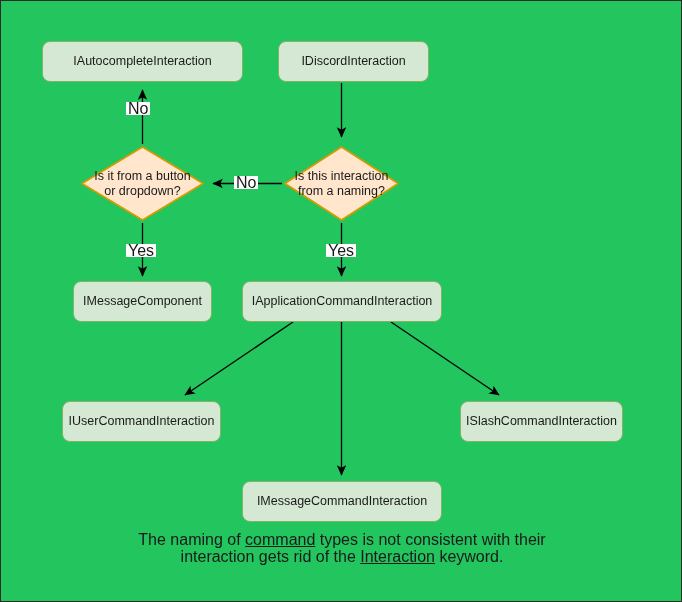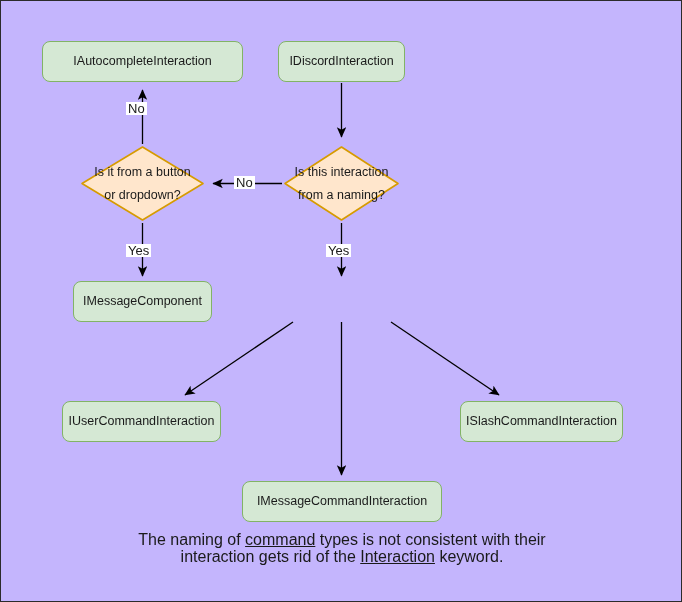--- a/index.html
+++ b/index.html
@@ -7,21 +7,21 @@
     padding: 0;
     background: #ffffff;
   }
   body {
     font-family: "Liberation Sans", sans-serif;
   }
   #canvas {
     position: relative;
     width: 682px;
     height: 602px;
-    background: #c4b5fd;
+    background: #22c55e;
     border: 1px solid #2b2b2b;
     box-sizing: border-box;
     overflow: hidden;
   }
   svg#wires {
     position: absolute;
     left: 0;
     top: 0;
     width: 682px;
     height: 602px;
@@ -50,33 +50,33 @@
     position: absolute;
     left: 0;
     top: 0;
     width: 100%;
     height: 100%;
     display: flex;
     align-items: center;
     justify-content: center;
     text-align: center;
     font-size: 12.5px;
-    line-height: 23px;
+    line-height: 15px;
     color: #1a1a1a;
     padding: 0 14px;
     box-sizing: border-box;
   }
   .diamond-wrap svg {
     position: absolute;
     left: 0;
     top: 0;
   }
   .edge-label {
     position: absolute;
-    font-size: 13px;
+    font-size: 16px;
     line-height: 13px;
     color: #1a1a1a;
     background: #ffffff;
     padding: 0 2px;
     white-space: nowrap;
   }
   #footnote {
     position: absolute;
     left: 100px;
     top: 530px;
@@ -131,21 +131,21 @@
 
     <g>
       <line x1="390" y1="321" x2="498" y2="394" stroke="#000000" stroke-width="1.3" marker-end="url(#arrow)"></line>
     </g>
   </svg>
 
   <div class="node box" style="left:41px; top:40px; width:201px; height:41px;">
     <span>IAutocompleteInteraction</span>
   </div>
 
-  <div class="node box" style="left:277px; top:40px; width:127px; height:41px;">
+  <div class="node box" style="left:277px; top:40px; width:151px; height:41px;">
     <span>IDiscordInteraction</span>
   </div>
 
   <div class="diamond-wrap" style="left:78px; top:143px; width:127px; height:79px;">
     <svg width="127" height="79" viewBox="0 0 127 79" xmlns="http://www.w3.org/2000/svg">
       <path d="M63.5 3 L124 39.5 L63.5 76 L3 39.5 Z" fill="#ffe6cc" stroke="#d79b00" stroke-width="1.6" stroke-linejoin="round"></path>
     </svg>
     <div class="label">Is it from a button or dropdown?</div>
   </div>
 
@@ -153,20 +153,23 @@
     <svg width="119" height="79" viewBox="0 0 119 79" xmlns="http://www.w3.org/2000/svg">
       <path d="M59.5 3 L116 39.5 L59.5 76 L3 39.5 Z" fill="#ffe6cc" stroke="#d79b00" stroke-width="1.6" stroke-linejoin="round"></path>
     </svg>
     <div class="label" style="padding:0 8px;">Is this interaction from a naming?</div>
   </div>
 
   <div class="node box" style="left:72px; top:280px; width:139px; height:41px;">
     <span>IMessageComponent</span>
   </div>
 
+  <div class="node box" style="left:241px; top:280px; width:200px; height:41px;">
+    <span>IApplicationCommandInteraction</span>
+  </div>
 
   <div class="node box" style="left:61px; top:400px; width:159px; height:41px;">
     <span>IUserCommandInteraction</span>
   </div>
 
   <div class="node box" style="left:459px; top:400px; width:163px; height:41px;">
     <span>ISlashCommandInteraction</span>
   </div>
 
   <div class="node box" style="left:241px; top:480px; width:200px; height:41px;">

